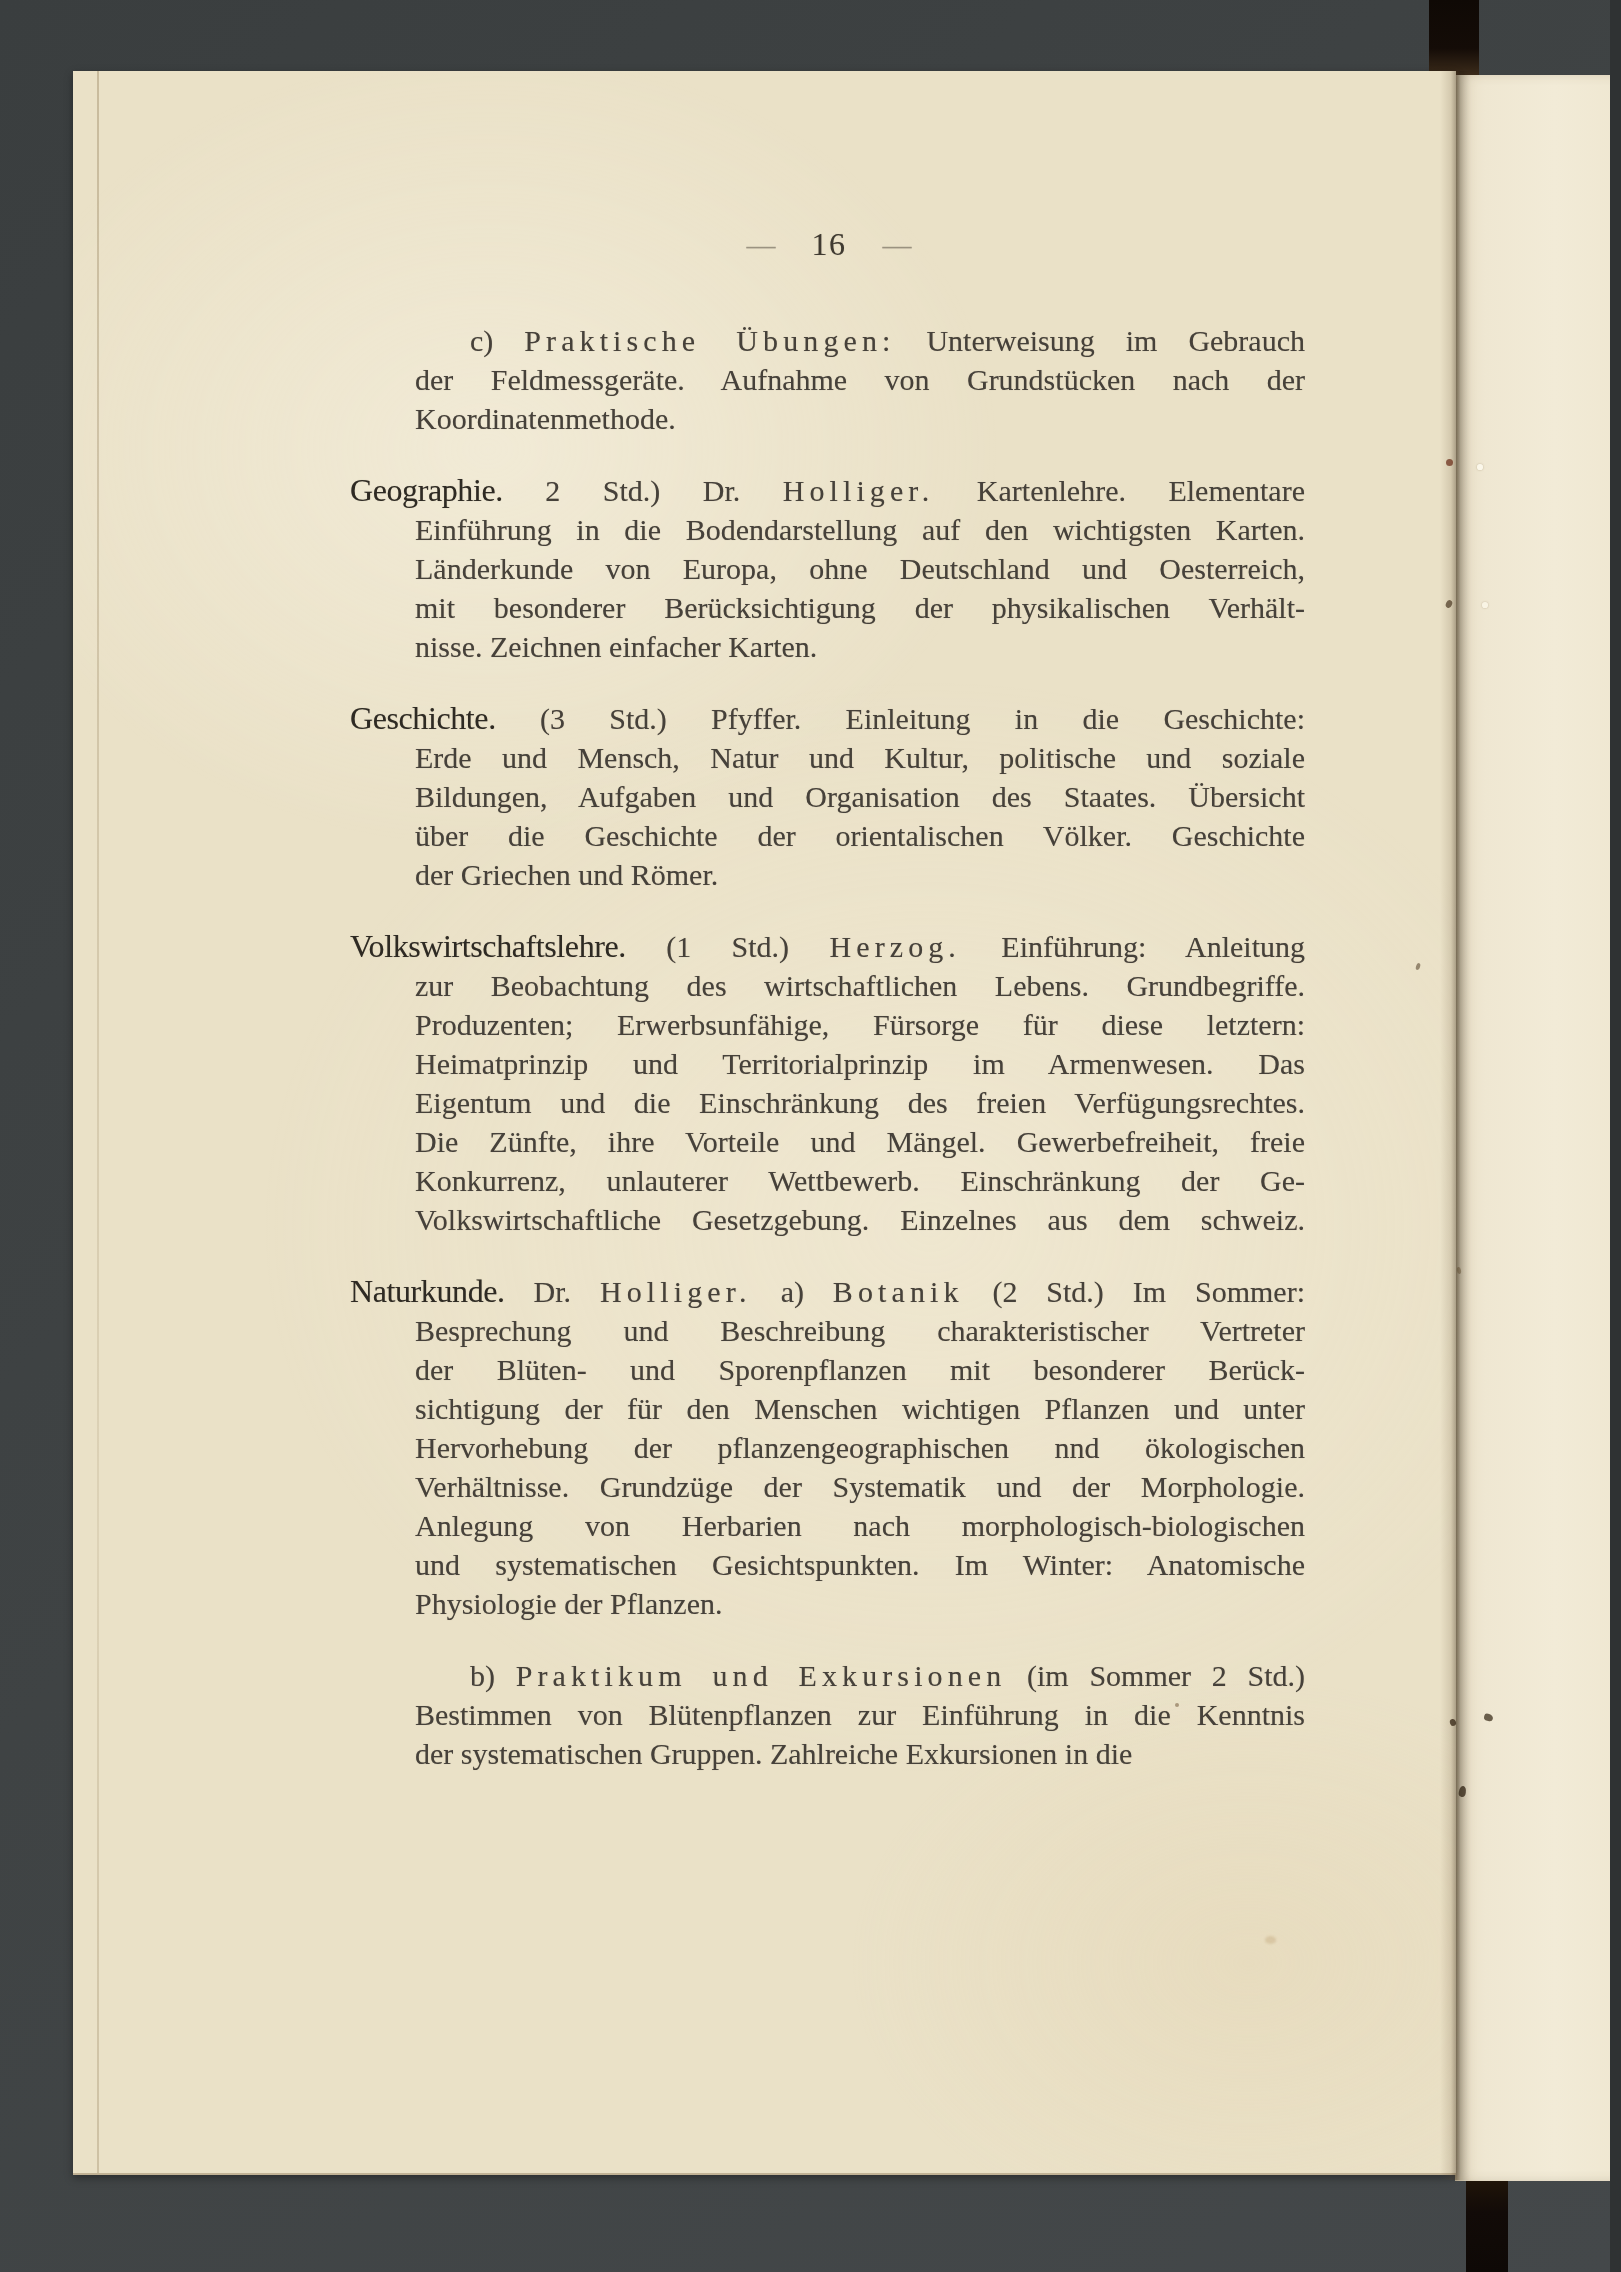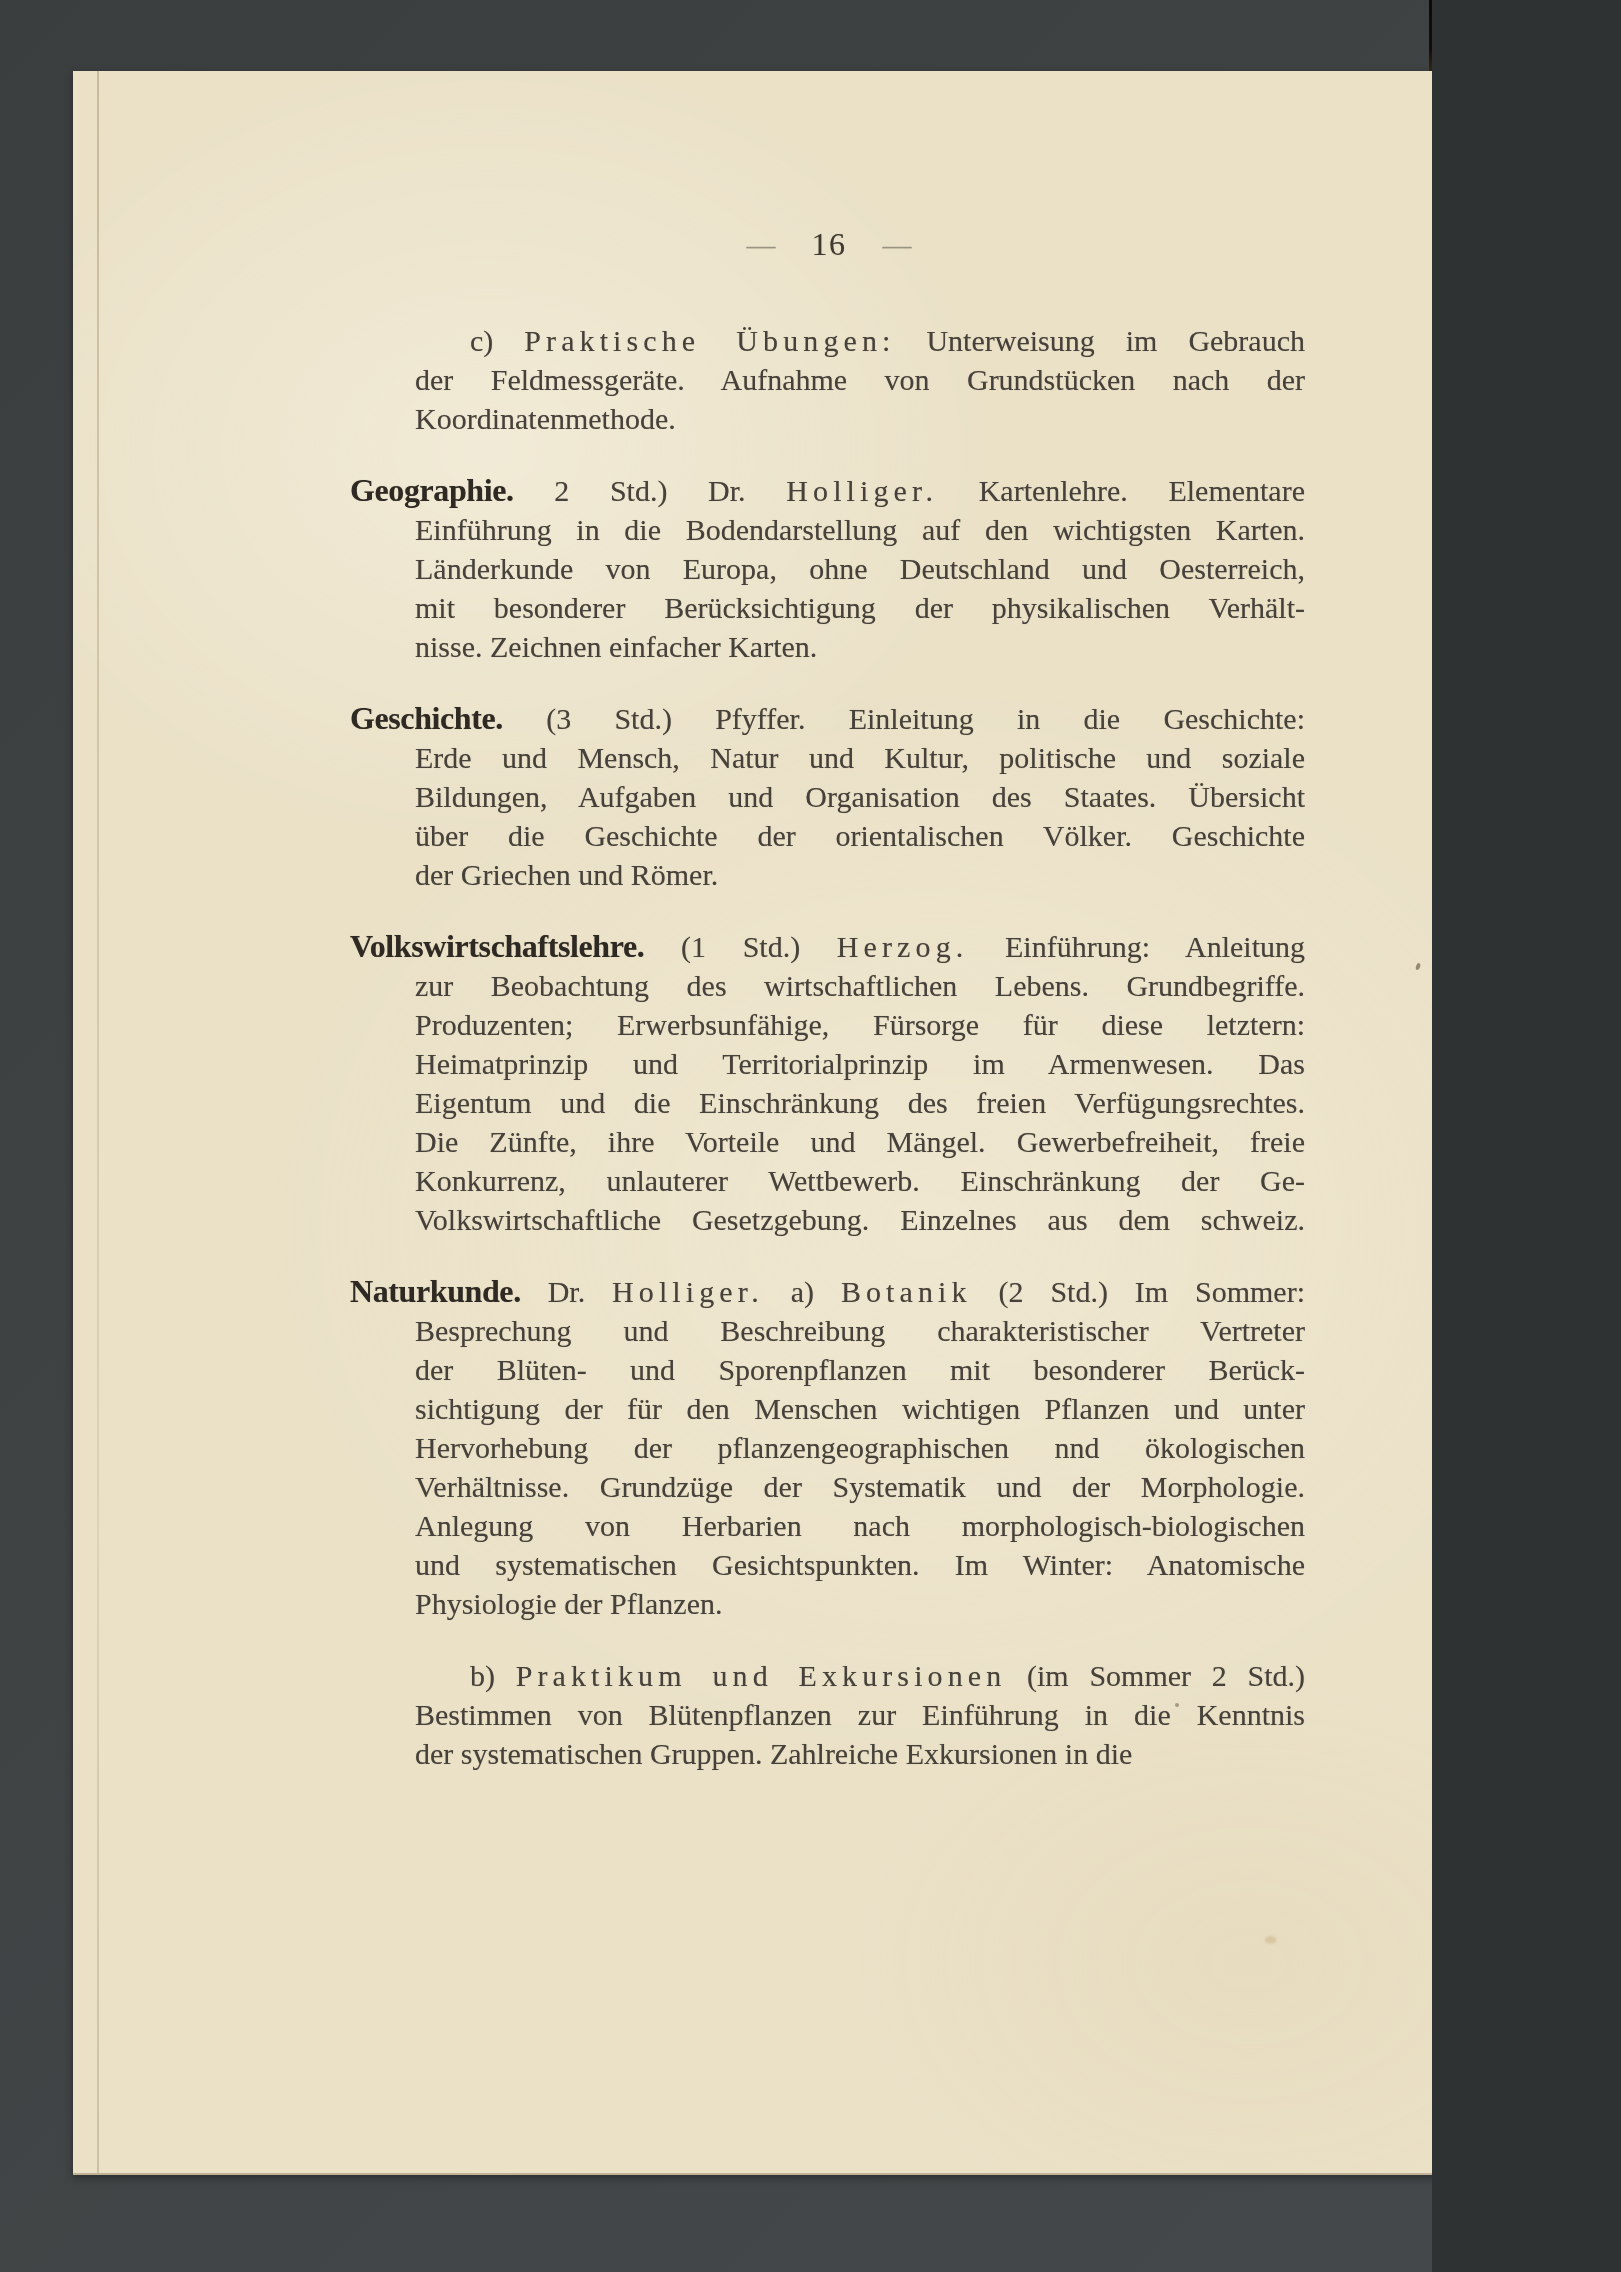--- a/index.html
+++ b/index.html
@@ -1,17 +1,17 @@
 <!DOCTYPE html>
 <html style="font-size:13px"><head>
 <meta charset="utf-8">
 <style>
   html,body{margin:0;padding:0;background:#2f3233;}
   .scene{
-    position:relative;width:1432px;height:2273px;overflow:hidden;
+    position:relative;width:1610px;height:2273px;overflow:hidden;
     background:linear-gradient(135deg,#3a3e3f 0%,#3f4344 45%,#44484a 100%);
     font-family:"Liberation Serif","DejaVu Serif",serif;
   }
   
   .spine-strip-top{position:absolute;left:1429px;top:0;width:50px;height:78px;
     background:linear-gradient(#0f0905 0%,#140c07 62%,#402f1d 100%);}
   .spine-strip-bottom{position:absolute;left:1466px;top:2171px;width:42px;height:101px;
     background:linear-gradient(#241709 0%,#120b08 40%,#0e0906 100%);}
   
   .next-page{position:absolute;left:1455px;top:75px;width:167px;height:2106px;
@@ -38,21 +38,21 @@
     position:relative;left:-31px;white-space:nowrap;}
   .pageno{font-size:32px;color:#3f3a31;letter-spacing:1.6px;}
   .pageno-dash{opacity:.55;color:#5a5246;margin:0 36px;font-size:29px;}
   .body{margin-top:57px;}
   .para{margin:0;}
   .para + .para{margin-top:33px;}
   .line{height:39px;line-height:39px;text-align:justify;text-align-last:justify;overflow:hidden;}
   .line.last{text-align-last:left;}
   .p-sub .line:first-child{text-indent:55px;}
   .p-section .line:first-child{margin-left:-65px;width:calc(100% + 65px);}
-  .bold{font-weight:bold;font-size:32px;color:#2e2a23;letter-spacing:-0.4px;}
+  .bold{font-weight:normal;font-size:32px;color:#2e2a23;letter-spacing:-0.4px;}
   .sp{letter-spacing:0.17em;}
   
   .speck{position:absolute;border-radius:50%;}
   .s1{left:1446px;top:459px;width:7.3px;height:7.3px;background:rgba(110,50,30,.75);}
   .s2{left:1477px;top:464px;width:5.7px;height:5.7px;background:rgba(252,248,236,.9);box-shadow:0 0 1.6px rgba(120,95,60,.5);}
   .s3{left:1446px;top:600px;width:5.7px;height:8px;background:rgba(74,56,34,.7);transform:rotate(24deg);}
   .s4{left:1482px;top:602px;width:5.7px;height:5.7px;background:rgba(250,246,232,.85);box-shadow:0 0 1.6px rgba(120,95,60,.5);}
   .s5{left:1450px;top:1719px;width:5.7px;height:7.3px;background:rgba(60,45,28,.8);transform:rotate(-18deg);}
   .s6{left:1484px;top:1714px;width:9px;height:7.3px;background:rgba(62,48,30,.75);border-radius:40% 60% 50% 50%;transform:rotate(14deg);}
   .s7{left:1459px;top:1786px;width:7.3px;height:10.5px;background:rgba(55,42,26,.8);border-radius:50% 50% 50% 50%/60% 60% 40% 40%;transform:rotate(10deg);}

